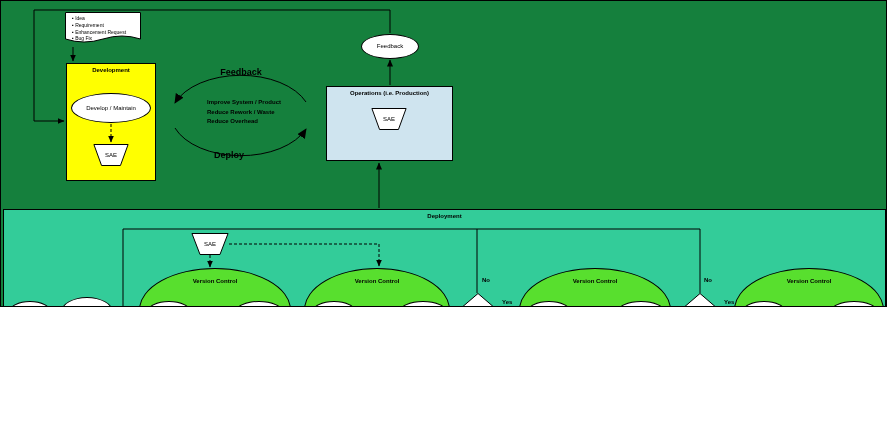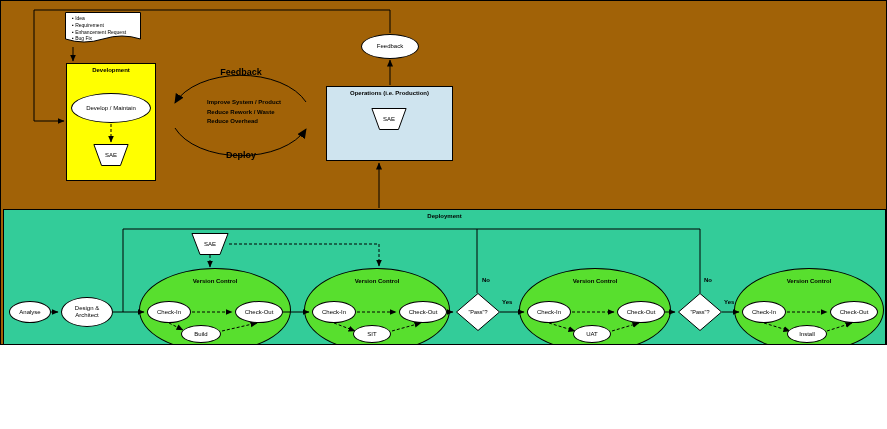--- a/index.html
+++ b/index.html
@@ -1,17 +1,17 @@
 <!DOCTYPE html>
 <html><head>
 <meta charset="utf-8">
 <style>
   *{margin:0;padding:0;box-sizing:border-box}
   body{font-family:"Liberation Sans",sans-serif;background:#fff;color:#000}
-  .stage{position:relative;width:887px;height:345px;background:#a16207;border:1px solid #000;overflow:hidden}
+  .stage{position:relative;width:887px;height:307px;background:#15803d;border:1px solid #000;overflow:hidden}
   
   .bigbox{position:absolute;z-index:10;border:1px solid #000}
   .vc-big{position:absolute;z-index:20;border:1px solid #000;border-radius:50%;background:#58df2e}
   svg.wires{position:absolute;left:0;top:0;z-index:30;pointer-events:none}
   .node,.trap,.diamond,.flow-lbl,.person,.doc,.cyc-lbl,.corner{z-index:40}
   
   .node{position:absolute;border:1px solid #000;border-radius:50%;background:#fff;display:flex;align-items:center;justify-content:center;text-align:center;font-size:6px;line-height:1.15;padding:1px}
   .box-title{position:absolute;top:3px;left:0;right:0;text-align:center;font-weight:bold;font-size:6px}
   .vc-title{position:absolute;top:9px;left:0;right:0;text-align:center;font-weight:bold;font-size:6px;z-index:25}
   .trap{position:absolute;background:transparent}
@@ -151,21 +151,21 @@
       </svg>
     <span class="t-lbl">SAE</span>
   </div>
 
   <div class="cyc-lbl cyc-big" style="left:200px;top:66px">Feedback</div>
   <div class="benefits">
     <div class="benefit">Improve System / Product</div>
     <div class="benefit">Reduce Rework / Waste</div>
     <div class="benefit">Reduce Overhead</div>
   </div>
-  <div class="cyc-lbl cyc-big" style="left:200px;top:149px">Deploy</div>
+  <div class="cyc-lbl cyc-big" style="left:188px;top:149px">Deploy</div>
 
   <div class="trap" style="left:370px;top:107px;width:36px;height:22px">
     <svg viewBox="0 0 40 22" preserveAspectRatio="none">
         <polygon points="1,0.5 39,0.5 30.5,21.5 9.5,21.5" fill="#fff" stroke="#000" vector-effect="non-scaling-stroke"></polygon>
       </svg>
     <span class="t-lbl">SAE</span>
   </div>
 
   <div class="node" style="left:360px;top:33px;width:58px;height:25px">
     <span>Feedback</span>

